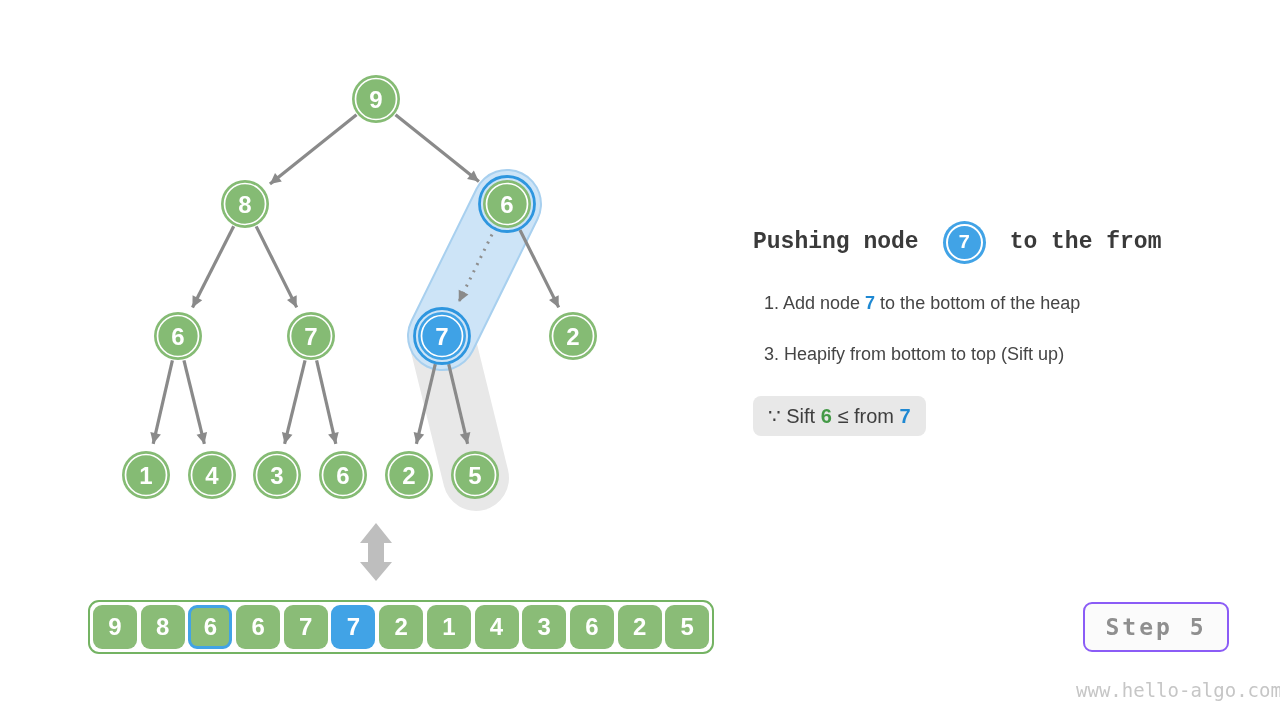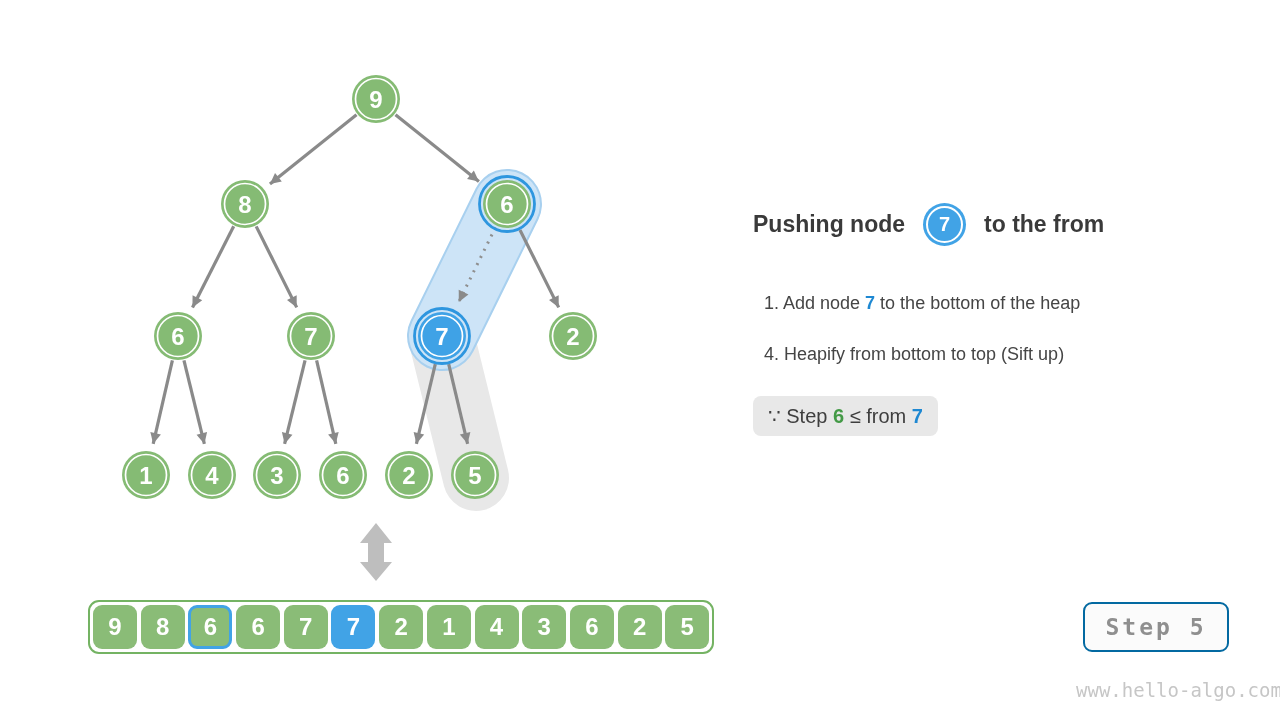--- a/index.html
+++ b/index.html
@@ -7,23 +7,23 @@
     width:1280px;height:720px;position:relative;overflow:hidden;
     background:#ffffff;font-family:"Liberation Sans",sans-serif;
   }
   #tree-svg{position:absolute;left:0;top:0;}
   .node-text{
     font-family:"Liberation Sans",sans-serif;font-weight:bold;
     font-size:24px;fill:#ffffff;
   }
   
   .panel-title{
-    position:absolute;left:753px;top:202px;height:44px;
-    display:flex;align-items:center;gap:17px;
-    font-size:23px;font-weight:bold;color:#3a3a3a;white-space:nowrap;
+    position:absolute;left:753px;top:220px;height:44px;
+    display:flex;align-items:center;gap:23px;
+    font-size:23px;font-weight:bold;color:#3a3a3a;white-space:nowrap;font-family:Liberation Mono, monospace;
   }
   .badge{
     width:33px;height:33px;border-radius:50%;
     background:#41a3e6;border:2px solid #ffffff;box-shadow:0 0 0 3px #41a3e6;
     display:flex;align-items:center;justify-content:center;
     color:#ffffff;font-size:20px;font-weight:bold;margin:0 4px;
   }
   .steps{position:absolute;left:764px;top:293px;font-size:18px;color:#454545;}
   .step-line{margin-bottom:30px;white-space:nowrap;}
   .seg-blue{color:#1e88d2;font-weight:bold;}
@@ -43,21 +43,21 @@
     width:44px;height:44px;border-radius:9px;background:#8abc77;
     color:#ffffff;font-weight:bold;font-size:24px;
     display:flex;align-items:center;justify-content:center;
     box-sizing:border-box;
   }
   .cell-ring{border:3px solid #41a3e6;}
   .cell-active{background:#41a3e6;}
   
   .step-btn{
     position:absolute;left:1083px;top:602px;width:146px;height:50px;
-    border:2px solid #0369a1;border-radius:9px;background:#fbfbfb;
+    border:2px solid #8b5cf6;border-radius:9px;background:#fbfbfb;
     color:#8f8f8f;font-family:"DejaVu Sans Mono",monospace;
     font-weight:bold;font-size:23px;letter-spacing:3px;
     display:flex;align-items:center;justify-content:center;box-sizing:border-box;
   }
   .watermark{
     position:absolute;left:1076px;top:679px;
     font-family:"DejaVu Sans Mono",monospace;font-size:19px;color:#c6c6c6;
     white-space:nowrap;
   }
 </style>
@@ -162,24 +162,24 @@
 </svg>
 
 <div class="panel-title">
   <span>Pushing node</span>
   <span class="badge">7</span>
   <span>to the from</span>
 </div>
 
 <div class="steps">
   <div class="step-line"><span>1. Add node </span><span class="seg-blue">7</span><span> to the bottom of the heap</span></div>
-  <div class="step-line"><span>4. Heapify from bottom to top (Sift up)</span></div>
+  <div class="step-line"><span>3. Heapify from bottom to top (Sift up)</span></div>
 </div>
 
-<div class="note"><span>∵ Step </span><span class="seg-green">6</span><span> ≤ from </span><span class="seg-blue">7</span></div>
+<div class="note"><span>∵ Sift </span><span class="seg-green">6</span><span> ≤ from </span><span class="seg-blue">7</span></div>
 
 <div class="array-wrap" id="array-row">
     <div class="cell">9</div>
     <div class="cell">8</div>
     <div class="cell cell-ring">6</div>
     <div class="cell">6</div>
     <div class="cell">7</div>
     <div class="cell cell-active">7</div>
     <div class="cell">2</div>
     <div class="cell">1</div>

